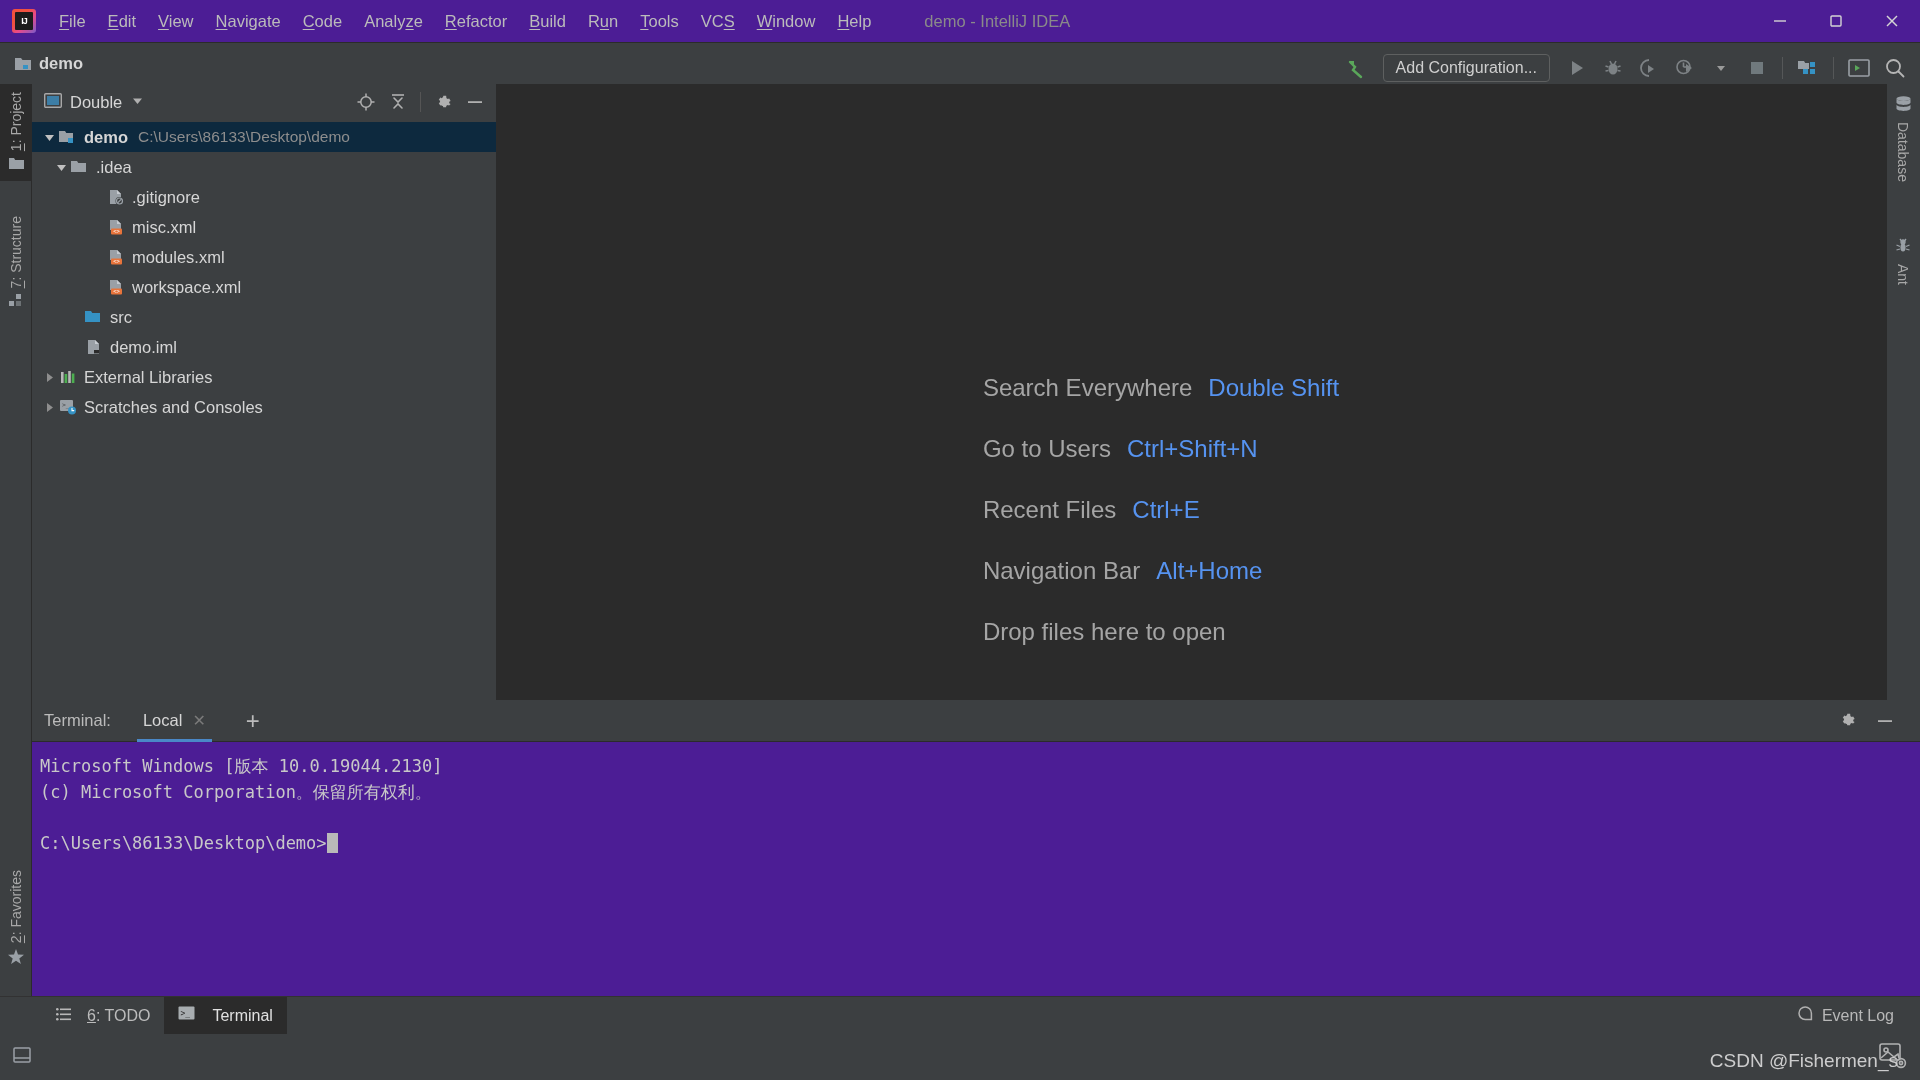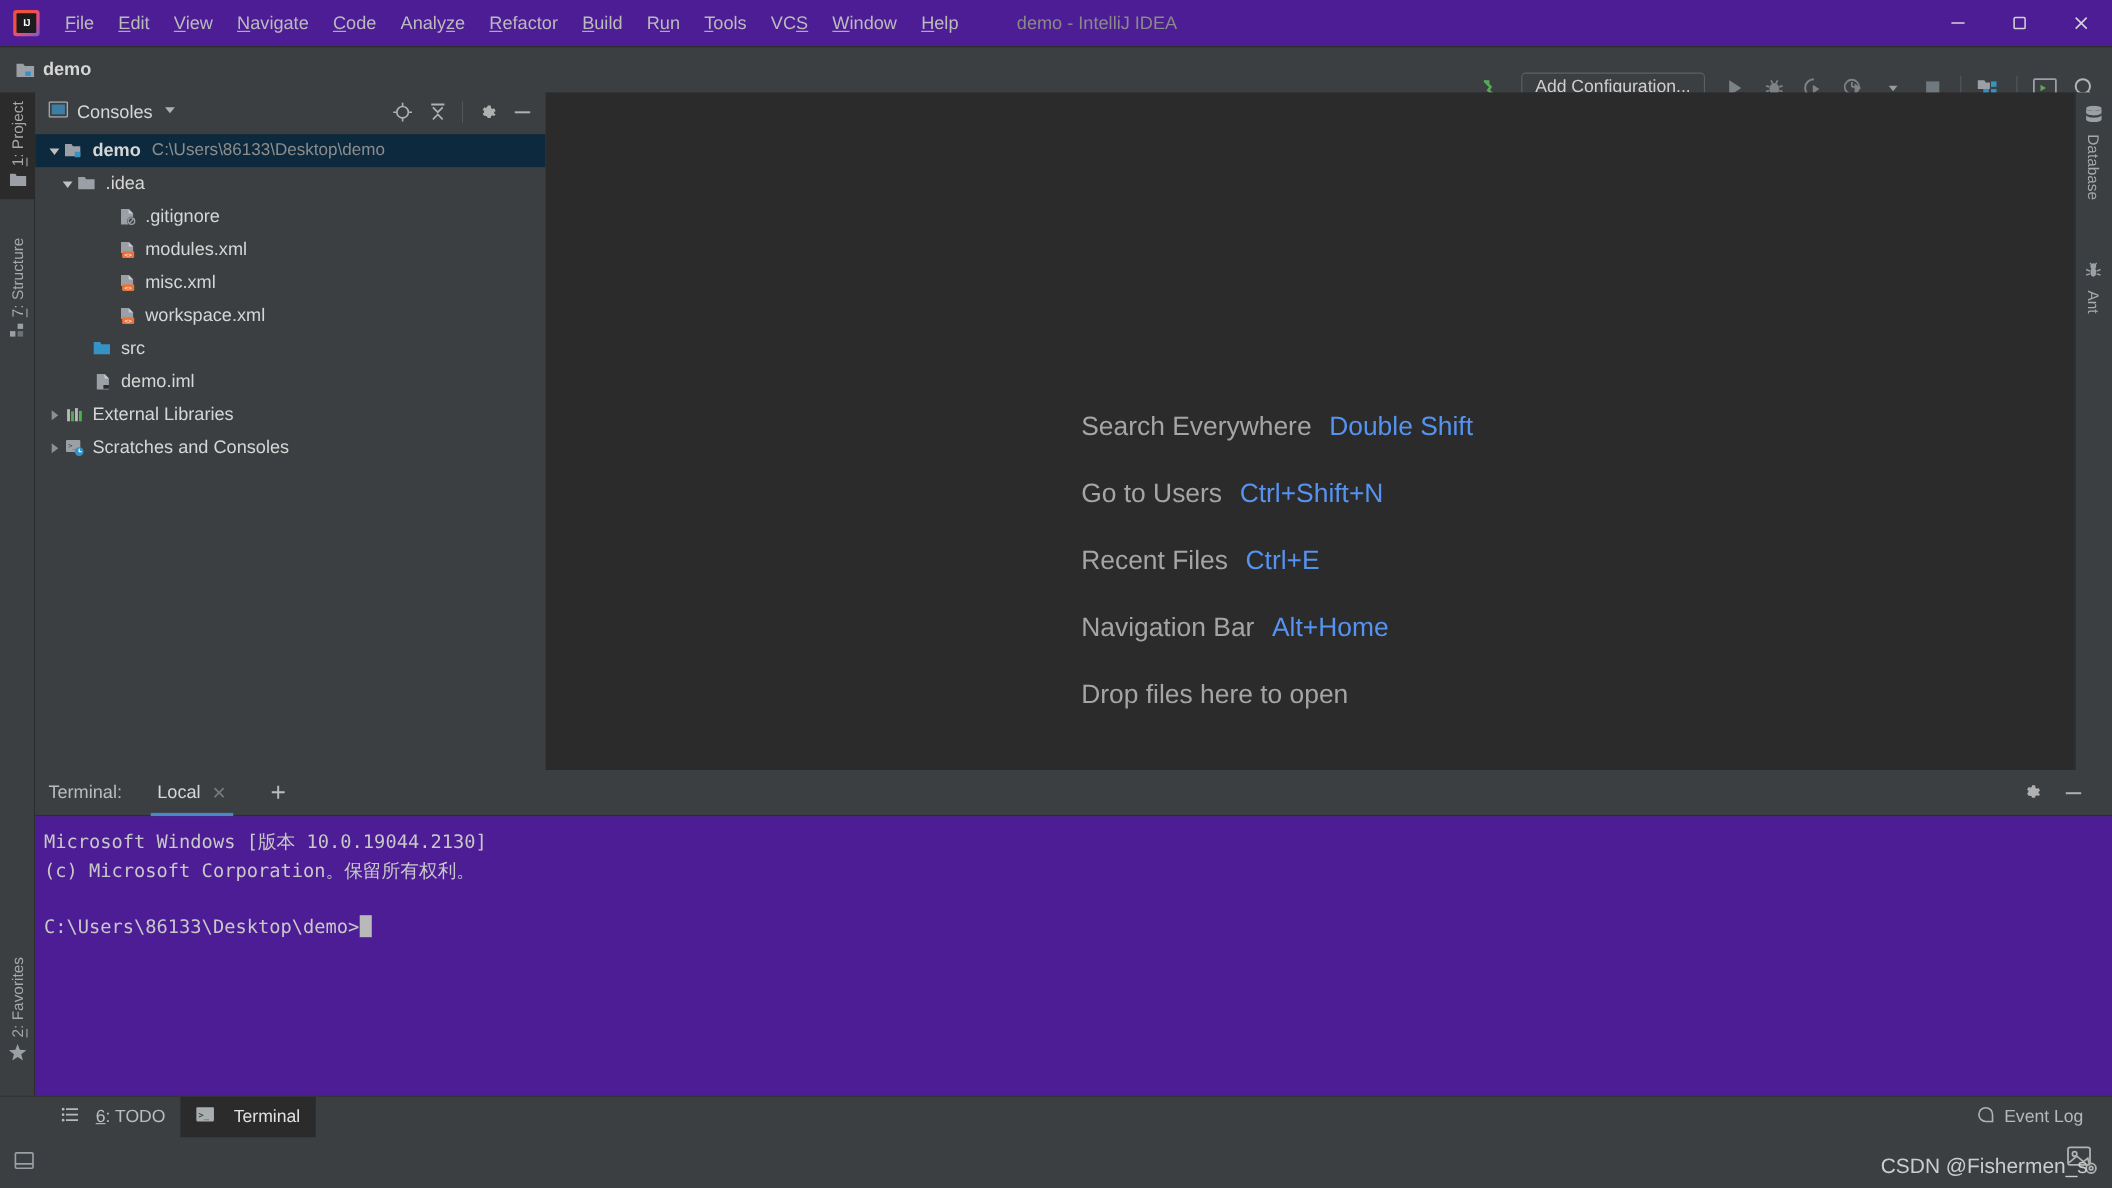--- a/index.html
+++ b/index.html
@@ -46,21 +46,21 @@
   .win-btn svg { stroke:#d4d4d4; }
 
   
   .toolbar {
     position:absolute; top:42px; left:0; width:1920px; height:42px;
     background:#3c3f41; border-top:1px solid #2b2b2b;
     display:flex; align-items:center;
   }
   .tb-project { display:flex; align-items:center; margin-left:14px; gap:7px; }
   .tb-project .label { color:#d6d6d6; font-size:16.5px; font-weight:bold; }
-  .tb-right { position:absolute; right:8px; top:16px; height:42px; display:flex; align-items:center; gap:2px; }
+  .tb-right { position:absolute; right:8px; top:4px; height:42px; display:flex; align-items:center; gap:2px; }
   .tb-icon { width:34px; height:34px; display:flex; align-items:center; justify-content:center; }
   .add-config {
     height:28px; padding:0 12px; border:1px solid #5e6060; border-radius:4px;
     color:#cfcfcf; font-size:16px; display:flex; align-items:center; background:transparent;
     margin-left:8px; margin-right:8px; white-space:nowrap;
   }
   .tb-sep { width:1px; height:22px; background:#555758; margin:0 6px; }
 
   
   .left-strip {
@@ -365,21 +365,21 @@
   </div>
 
   <div class="project-panel">
     <div class="pp-header">
       <span>
         <svg width="18" height="15" viewBox="0 0 18 15">
           <rect x="0.7" y="0.7" width="16.6" height="13.6" rx="1" fill="none" stroke="#a8a8a8" stroke-width="1.4"></rect>
           <rect x="3" y="3" width="12" height="9" fill="#3d7ea6"></rect>
         </svg>
       </span>
-      <span class="pp-title">Consoles</span>
+      <span class="pp-title">Double</span>
       <span style="margin-left:9px;">
         <svg width="13" height="13" viewBox="0 0 13 13">
             <path d="M2 4.5 L11 4.5 L6.5 10 Z" fill="#b0b0b0"></path>
           </svg>
       </span>
       <div class="pp-hdr-icons">
         <div class="pp-hdr-icon">
           <svg width="20" height="20" viewBox="0 0 20 20" fill="none" stroke="#b0b0b0" stroke-width="1.5">
             <circle cx="10" cy="10" r="5.2"></circle>
               <line x1="10" y1="1.5" x2="10" y2="5"></line>
@@ -457,33 +457,33 @@
 
       <div class="trow" style="padding-left:74px;">
         <span class="ticon">
           <svg width="17" height="17" viewBox="0 0 17 17">
             <path d="M2 1h7l4 4v6H2z" fill="#9aa0a6"></path>
               <path d="M9 1l4 4H9z" fill="#c7ccd1"></path>
             <rect x="3" y="9.5" width="11" height="6" rx="1" fill="#e8743b"></rect>
             <text x="8.5" y="14.3" font-size="5.4" fill="#fff" text-anchor="middle" font-family="monospace">&lt;&gt;</text>
           </svg>
         </span>
-        <span class="tname">modules.xml</span>
+        <span class="tname">misc.xml</span>
       </div>
 
       <div class="trow" style="padding-left:74px;">
         <span class="ticon">
           <svg width="17" height="17" viewBox="0 0 17 17">
             <path d="M2 1h7l4 4v6H2z" fill="#9aa0a6"></path>
               <path d="M9 1l4 4H9z" fill="#c7ccd1"></path>
             <rect x="3" y="9.5" width="11" height="6" rx="1" fill="#e8743b"></rect>
             <text x="8.5" y="14.3" font-size="5.4" fill="#fff" text-anchor="middle" font-family="monospace">&lt;&gt;</text>
           </svg>
         </span>
-        <span class="tname">misc.xml</span>
+        <span class="tname">modules.xml</span>
       </div>
 
       <div class="trow" style="padding-left:74px;">
         <span class="ticon">
           <svg width="17" height="17" viewBox="0 0 17 17">
             <path d="M2 1h7l4 4v6H2z" fill="#9aa0a6"></path>
               <path d="M9 1l4 4H9z" fill="#c7ccd1"></path>
             <rect x="3" y="9.5" width="11" height="6" rx="1" fill="#e8743b"></rect>
             <text x="8.5" y="14.3" font-size="5.4" fill="#fff" text-anchor="middle" font-family="monospace">&lt;&gt;</text>
           </svg>

